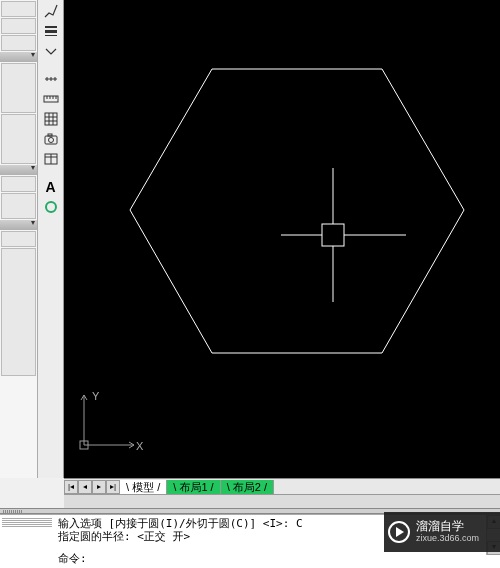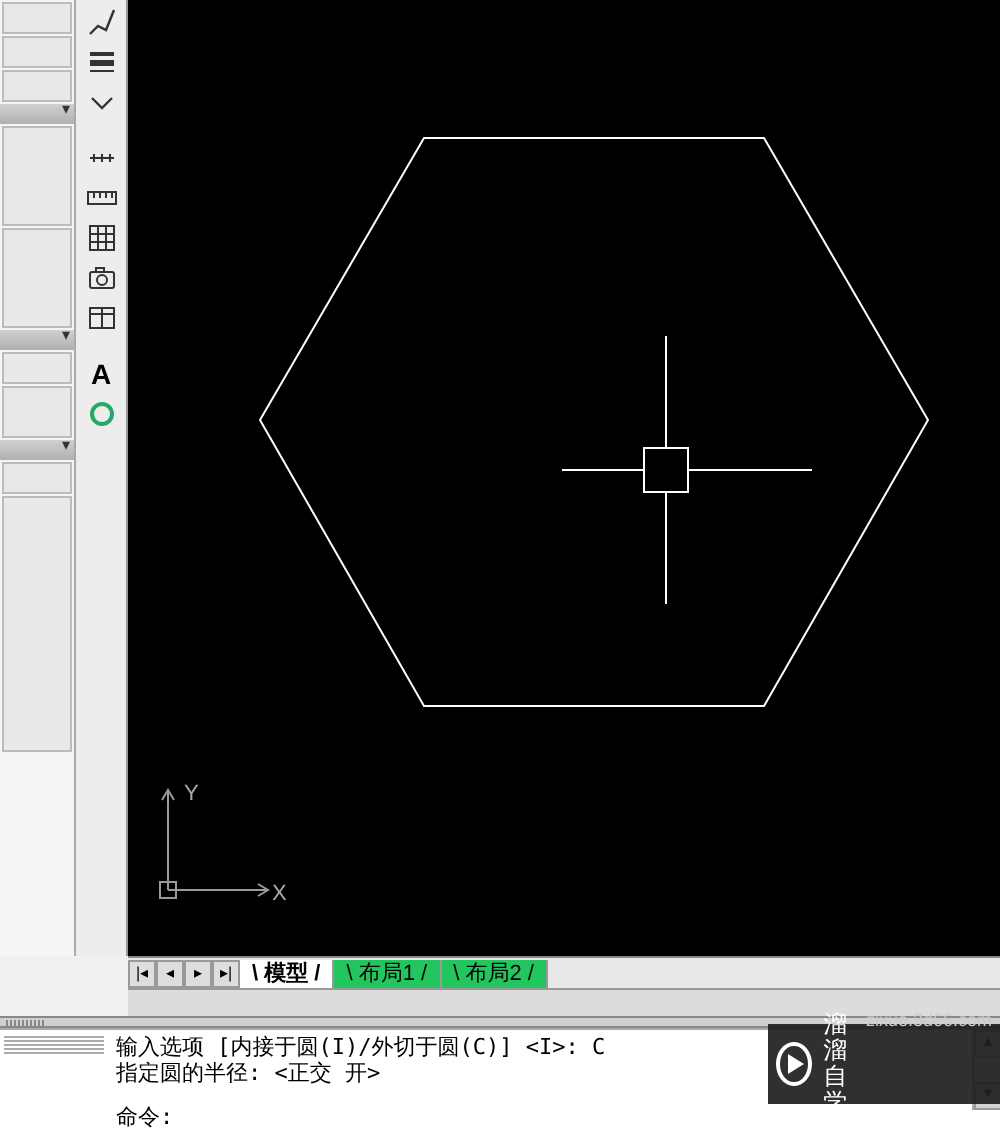--- a/index.html
+++ b/index.html
@@ -113,21 +113,21 @@
     .tab-item {
       padding: 0 6px;
       border-right: 1px solid #999;
       background: #22c55e;
       cursor: pointer;
       height: 14px;
       line-height: 14px;
     }
     .tab-item.active {
       background: #fff;
-      font-weight: bold;
+      font-weight: normal;
     }
     .tab-item::before { content: "\\ "; white-space: pre; }
     .tab-item::after { content: " /"; white-space: pre; }
     .tabs-rest {
       flex: 1;
       background: #d0d0d0;
     }
     .scrollbar-h {
       position: absolute;
       left: 64px; top: 494px;
@@ -225,21 +225,21 @@
     }
     .watermark .play::before {
       content: "";
       border-left: 8px solid #fff;
       border-top: 5px solid transparent;
       border-bottom: 5px solid transparent;
       margin-left: 2px;
     }
     .watermark .wm-text {
       display: flex;
-      flex-direction: row;
+      flex-direction: column;
       line-height: 1.1;
     }
     .watermark .wm-sub {
       font-size: 9px;
       color: #ccc;
     }
   </style>
 </head>
 <body>
 

